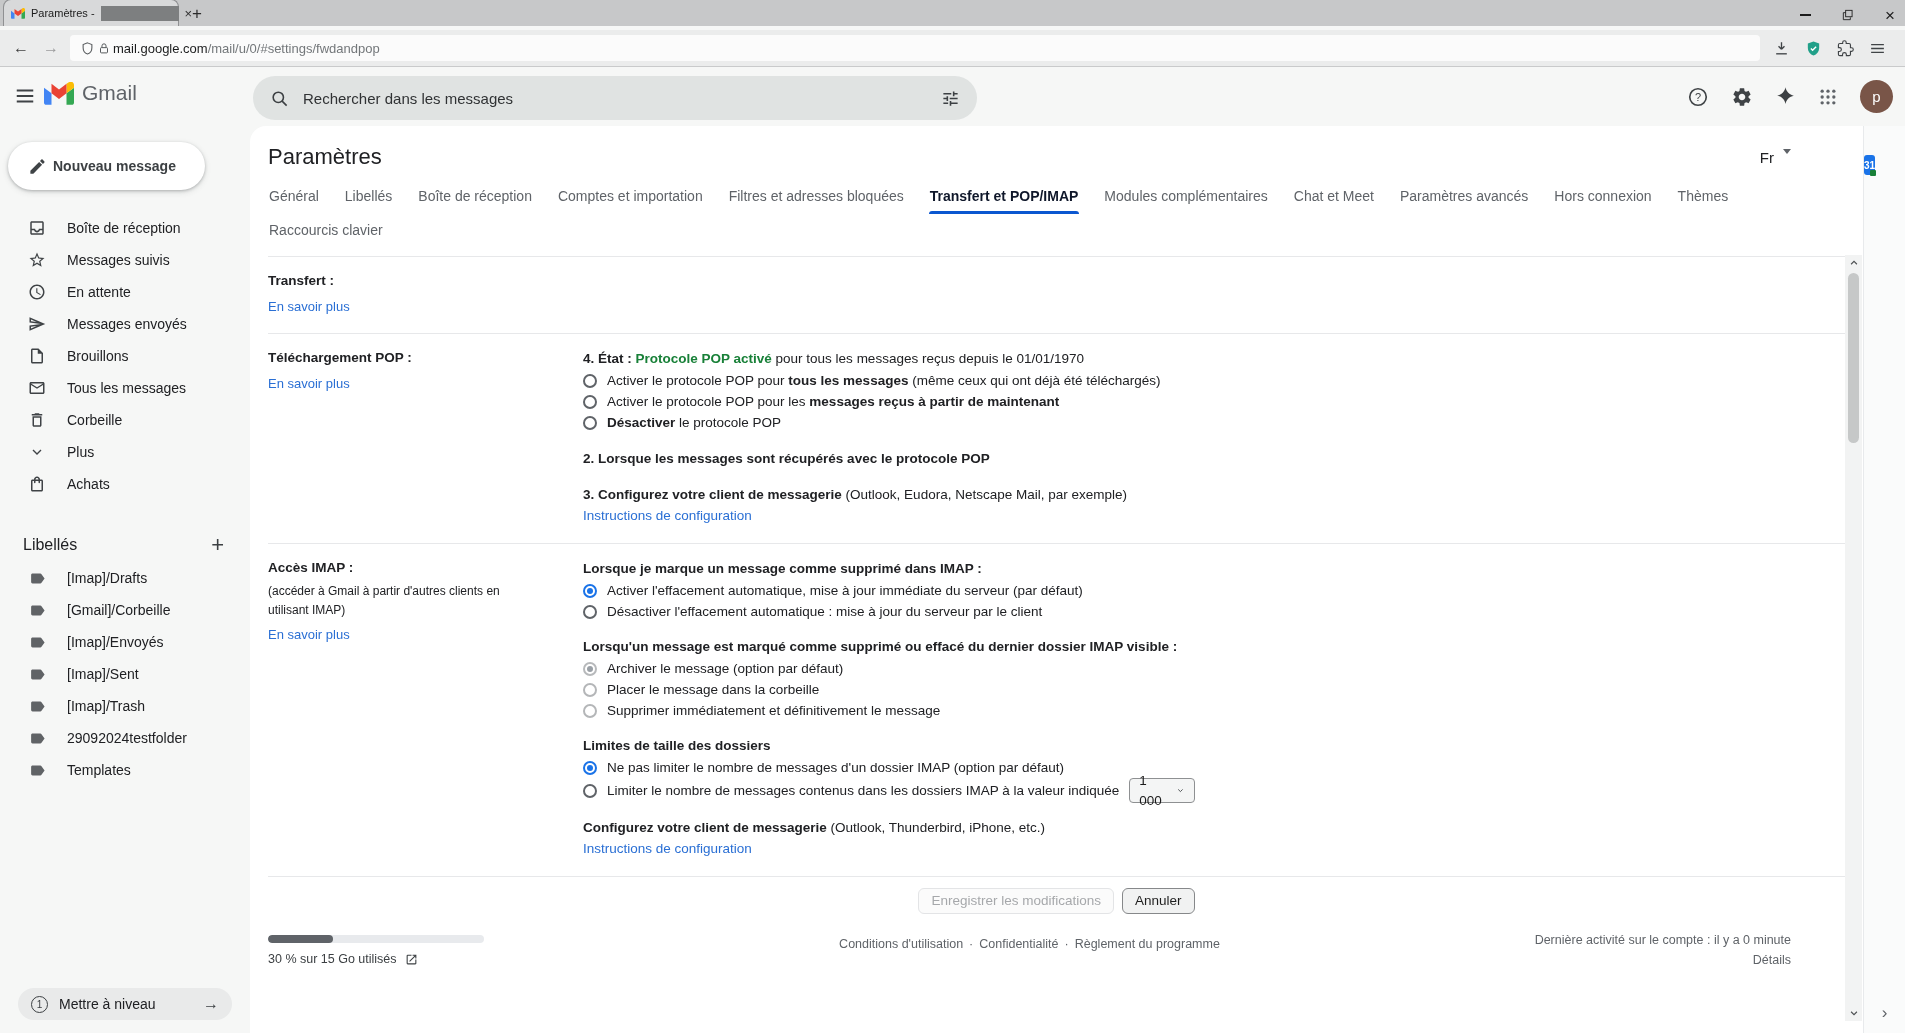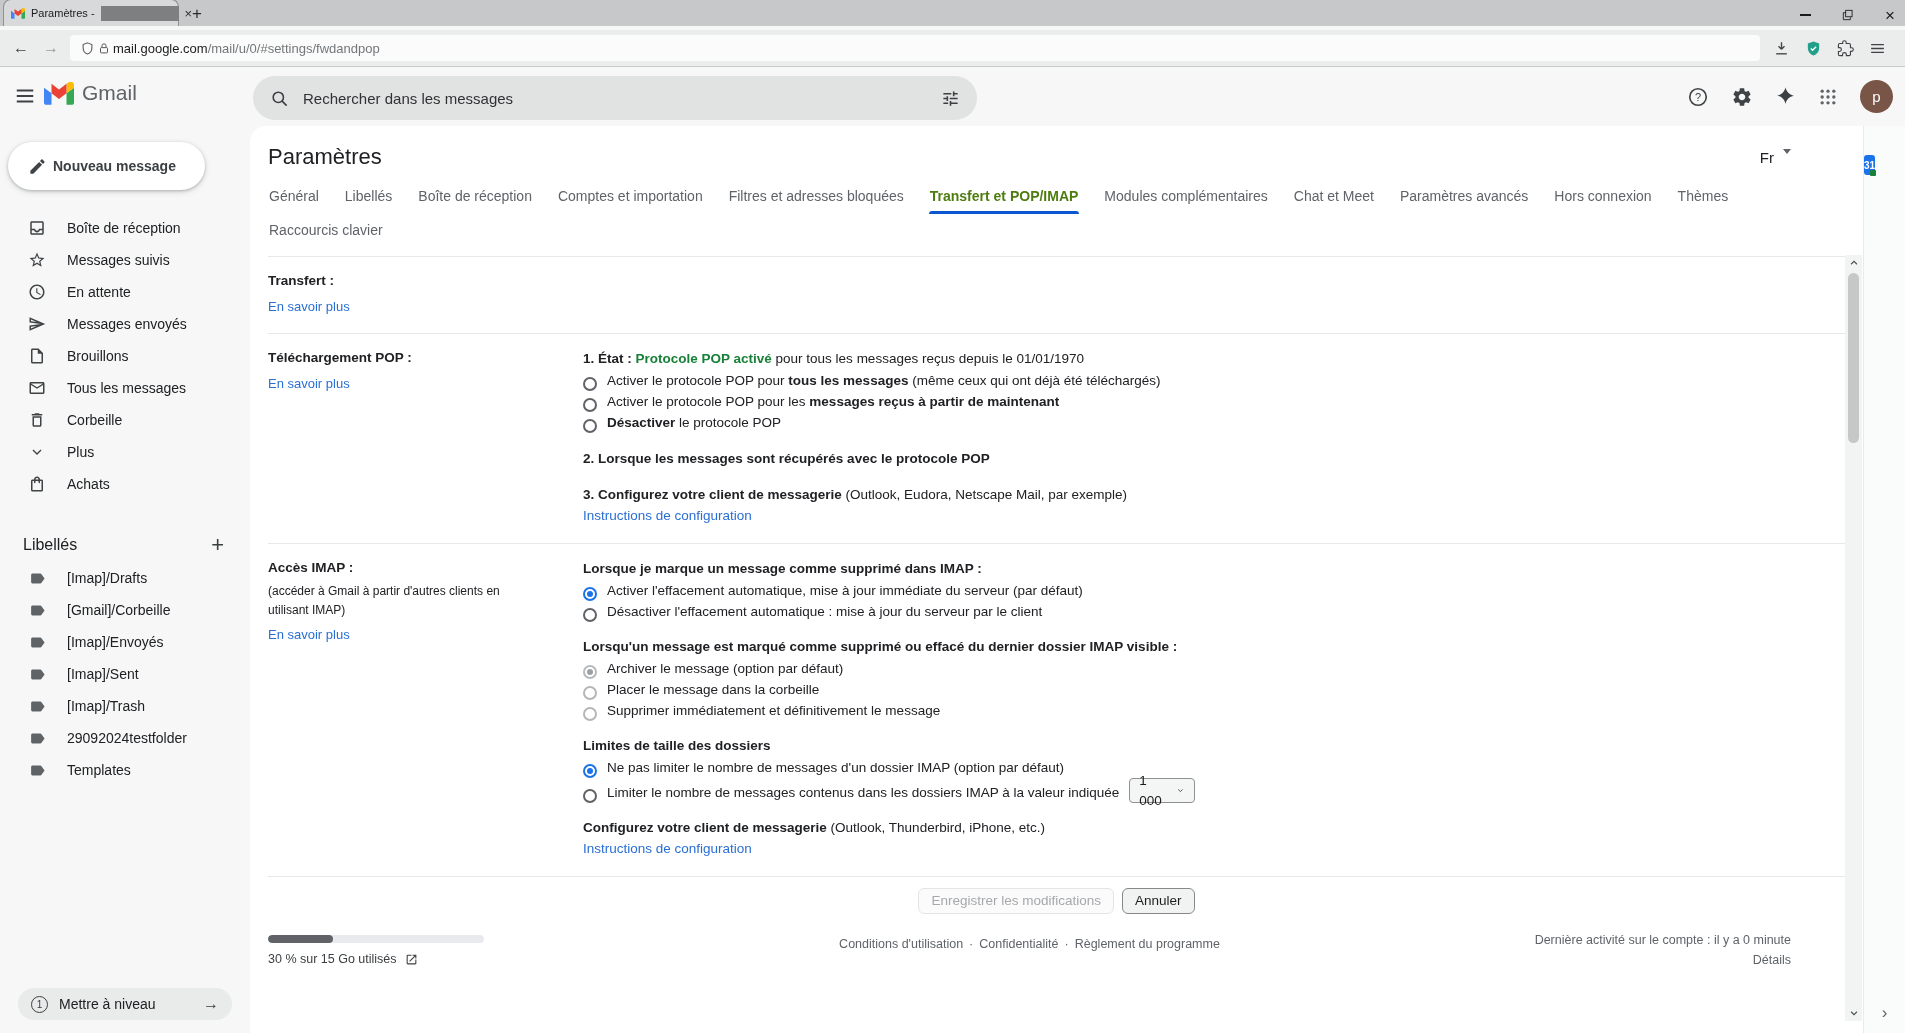--- a/index.html
+++ b/index.html
@@ -65,35 +65,35 @@
   
   .card { position:absolute; top:59px; left:250px; right:60px; bottom:0; background:#fff;
           border-top-left-radius:16px; padding:14px 54px 0 18px; }
   .card-head { display:flex; justify-content:space-between; align-items:center; height:34px; }
   .pg-title { font-size:22px; font-weight:400; color:#202124; }
   .lang { display:flex; align-items:flex-start; gap:9px; font-size:15px; color:#202124; }
   .lang-caret { width:0; height:0; border-left:4px solid transparent; border-right:4px solid transparent;
                 border-top:5px solid #5f6368; }
   .tabs-row { display:flex; column-gap:24px; font-size:14px; color:#5f6368; margin-top:8px; }
   .stab { padding:6px 1px 10px; white-space:nowrap; }
-  .stab.active { color:#4d7c0f; font-weight:bold; position:relative; }
+  .stab.active { color:#0f172a; font-weight:bold; position:relative; }
   .stab.active::after { content:""; position:absolute; left:0; right:0; bottom:0; height:3px;
                         background:#0b57d0; border-radius:3px 3px 0 0; }
   .tabs-row2 { margin-top:2px; padding-bottom:8px; }
   .hdivider { border-bottom:1px solid #e7e8ea; margin-right:-54px; }
 
   .srow { display:grid; grid-template-columns:315px 1fr; padding:14px 0 16px; margin-right:-54px;
           border-bottom:1px solid #e7e8ea; font-size:13.5px; line-height:20px; }
   .rowlabel b { display:block; font-size:13.5px; }
   .rowsub { font-size:12px; line-height:1.55; margin-top:4px; padding-right:55px; }
   .link { color:#2a6fd4; cursor:pointer; }
   .learn { display:inline-block; margin-top:6px; font-size:13px; }
 
   .line { margin:1px 0; }
-  .optrow { display:flex; align-items:flex-end; gap:10px; min-height:21px; }
+  .optrow { display:flex; align-items:center; gap:10px; min-height:21px; }
   .radio { width:14px; height:14px; border:2px solid #5f6368; border-radius:50%; flex:0 0 auto; position:relative; }
   .radio.sel { border-color:#1a73e8; }
   .radio.sel::after { content:""; position:absolute; inset:2px; border-radius:50%; background:#1a73e8; }
   .radio.gray { border-color:#b4b6b8; }
   .radio.graysel { border-color:#b7b9bb; }
   .radio.graysel::after { content:""; position:absolute; inset:2px; border-radius:50%; background:#9aa0a6; }
 
   .btn-old { display:inline-block; font-size:13px; padding:3px 10px 4px; border-radius:4px;
              border:1px solid #8e9092; background:linear-gradient(#fdfdfd,#f1f2f2); color:#1f1f1f; }
   .gsel { display:inline-flex; align-items:center; justify-content:space-between; gap:10px;
@@ -464,21 +464,21 @@
       </div>
     </div>
 
     <div class="srow">
       <div class="rowlabel">
         <b>Téléchargement POP :</b>
         <span class="link learn">En savoir plus</span>
       </div>
       <div>
         <div class="line">
-          <b>1. État : </b><b style="color:#188038">Protocole POP activé</b><span> pour tous les messages reçus depuis le 01/01/1970</span>
+          <b>4. État : </b><b style="color:#188038">Protocole POP activé</b><span> pour tous les messages reçus depuis le 01/01/1970</span>
         </div>
         <div class="optrow">
           <span class="radio"></span>
           <span><span>Activer le protocole POP pour </span><b>tous les messages</b><span> (même ceux qui ont déjà été téléchargés)</span></span>
         </div>
         <div class="optrow">
           <span class="radio"></span>
           <span><span>Activer le protocole POP pour les </span><b>messages reçus à partir de maintenant</b><span></span></span>
         </div>
         <div class="optrow">

